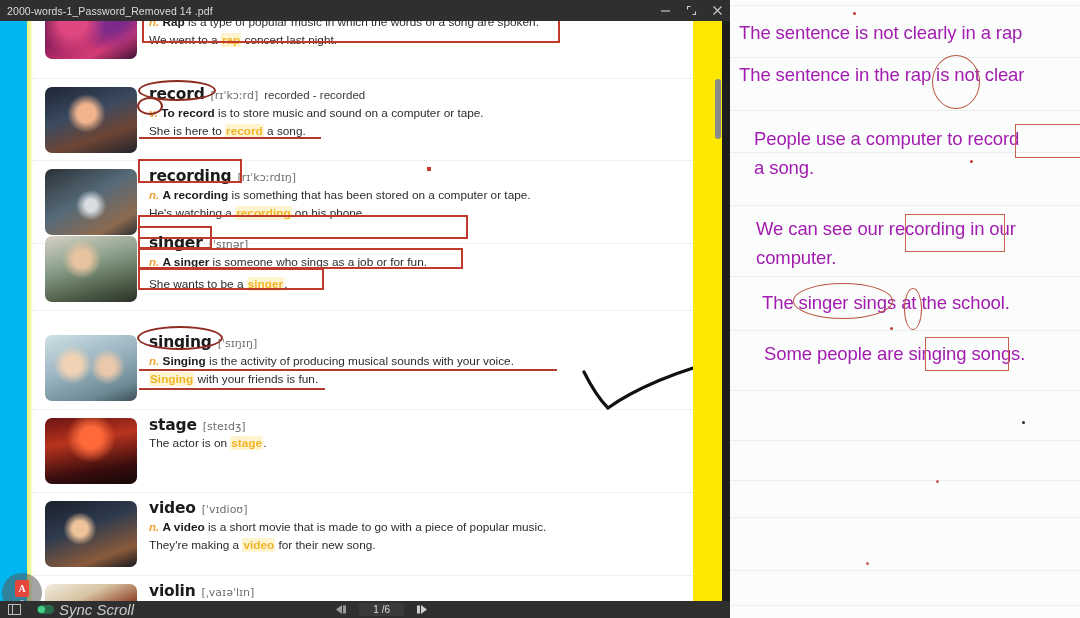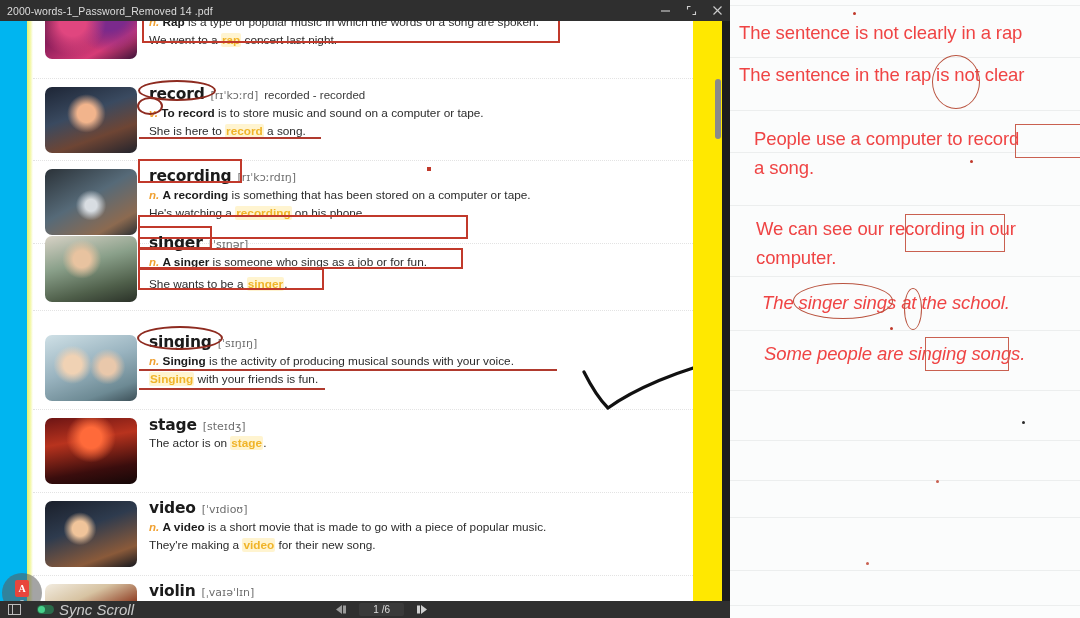--- a/index.html
+++ b/index.html
@@ -153,21 +153,21 @@
     width: 350px; height: 618px;
     background: #fbfcfc;
     overflow: hidden;
   }
   .rule {
     position: absolute; left: 0; width: 350px; height: 1px;
     background: #eceeee;
   }
   .rp-line {
     position: absolute;
-    font-size: 18.5px; color: #ef4444;
+    font-size: 18.5px; color: #a21caf;
     font-family: "Liberation Sans", sans-serif;
     white-space: nowrap; letter-spacing: -.1px;
   }
   .rp-dot { position: absolute; width: 3px; height: 3px; border-radius: 50%; }
 
   .r-rect { position: absolute; border: 1.6px solid #c96050; pointer-events:none; }
   .r-ell  { position: absolute; border: 1.6px solid #b9533f; border-radius: 50%;
             pointer-events:none; }
 
   
@@ -433,22 +433,22 @@
     <div class="rule" style="top:517px;"></div>
     <div class="rule" style="top:570px;"></div>
     <div class="rule" style="top:605px;"></div>
 
     <div class="rp-line" style="left:9px;  top:22px;">The sentence is not clearly in a rap</div>
     <div class="rp-line" style="left:9px;  top:64px;">The sentence in the rap is not clear</div>
     <div class="rp-line" style="left:24px; top:128px;">People use a  computer to record</div>
     <div class="rp-line" style="left:24px; top:157px;">a song.</div>
     <div class="rp-line" style="left:26px; top:218px;">We can see our recording in our</div>
     <div class="rp-line" style="left:26px; top:247px;">computer.</div>
-    <div class="rp-line" style="left:32px; top:292px;font-style:italic;">The singer sings at the school.</div>
-    <div class="rp-line" style="left:34px; top:343px;font-style:italic;">Some people are singing songs.</div>
+    <div class="rp-line" style="left:32px; top:292px;">The singer sings at the school.</div>
+    <div class="rp-line" style="left:34px; top:343px;">Some people are singing songs.</div>
 
     <div class="r-ell" style="left:202px; top:55px;  width:48px; height:54px;"></div>
     <div class="r-rect" style="left:285px; top:124px; width:70px; height:34px;"></div>
     <div class="r-rect" style="left:175px; top:214px; width:100px; height:38px;"></div>
     <div class="r-ell" style="left:63px;  top:283px; width:100px; height:36px;"></div>
     <div class="r-ell" style="left:174px; top:288px; width:18px; height:42px;"></div>
     <div class="r-rect" style="left:195px; top:337px; width:84px; height:34px;"></div>
 
     <div class="rp-dot" style="left:123px; top:12px;  background:#c0392b;"></div>
     <div class="rp-dot" style="left:240px; top:160px; background:#c0392b;"></div>

